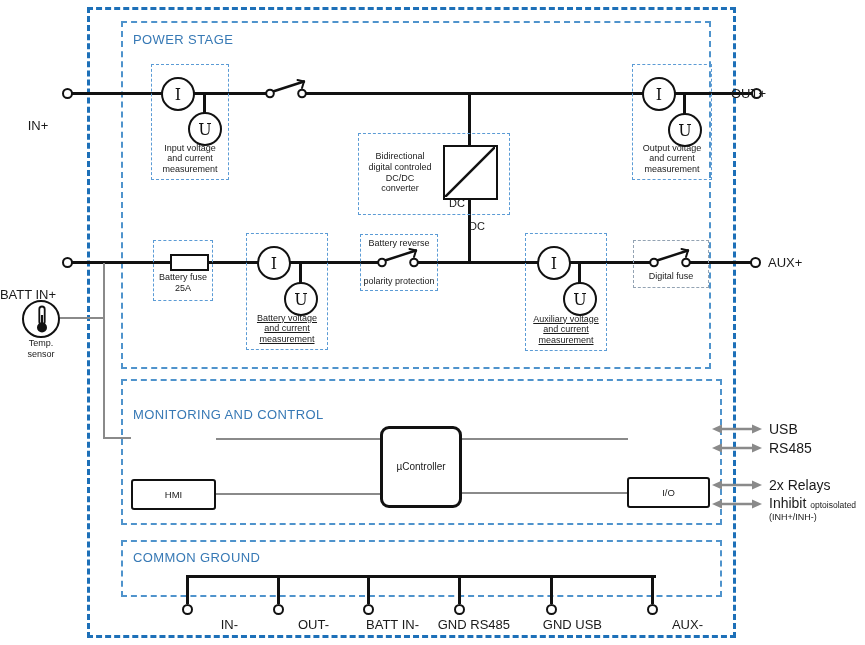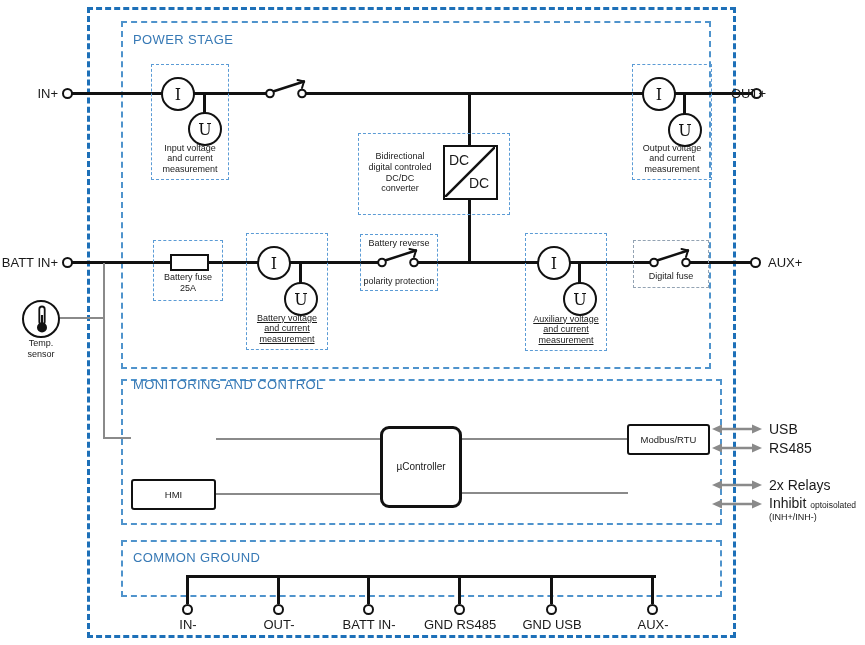--- a/index.html
+++ b/index.html
@@ -16,22 +16,22 @@
 
   .sec-title { position:absolute; color:#3779b5; font-size:13px; letter-spacing:.4px; white-space:nowrap; }
 
   
   .bl { position:absolute; background:#111; }
   .gl { position:absolute; background:#8a8a8a; }
 
   
   .term { position:absolute; width:11px; height:11px; border:2px solid #111; border-radius:50%; background:#fff; }
   .tlabel { position:absolute; font-size:13px; white-space:nowrap; }
-  .tlabel.r { text-align:right; }
-  .tlabel.c { text-align:center; }
+  .tlabel.r { text-align:center;margin-top:32px; }
+  .tlabel.c { text-align:right; }
 
   
   .meter { position:absolute; width:34px; height:34px; border:2.5px solid #111; border-radius:50%;
            background:#fff; display:flex; align-items:center; justify-content:center;
            font-family:"DejaVu Serif", serif; font-size:16px; color:#111; }
 
   
   .clabel { position:absolute; left:0; right:0; text-align:center; font-size:9px; line-height:1.2; color:#1a1a1a; }
   .clabel span { display:block; }
   .abslabel { position:absolute; text-align:center; font-size:9px; line-height:1.2; }
@@ -39,21 +39,21 @@
 
   
   .mbox { position:absolute; border:2.5px solid #111; border-radius:3px; background:#fff;
           display:flex; align-items:center; justify-content:center; text-align:center;
           font-size:9.5px; line-height:1.2; }
   .mbox.big { border-width:3px; border-radius:9px; font-size:10px; }
   .mbox .two span { display:block; font-size:9px; }
 
   .dcsq { position:absolute; border:2.5px solid #111; background:#fff; }
   .dcsq svg { position:absolute; left:0; top:0; }
-  .dcsq .dctxt { position:absolute; font-size:14px; }
+  .dcsq .dctxt { position:absolute; font-size:11px;margin-top:45px; }
 
   .fuse { position:absolute; border:2.5px solid #111; background:#fff; }
 
   .circ-comp { position:absolute; border:2.5px solid #111; border-radius:50%; background:#fff;
                display:flex; align-items:center; justify-content:center; }
 
   .ifc { position:absolute; font-size:14px; white-space:nowrap; }
   .ifc .small { font-size:8.5px; }
   .ifc-sub { position:absolute; font-size:9px; white-space:nowrap; }
 
@@ -63,21 +63,21 @@
 <body>
 
 <div id="canvas">
 
   <div class="frame outer" style="left:87px; top:7px; width:649px; height:631px;"></div>
   <div class="frame section" style="left:121px; top:21px; width:590px; height:348px;"></div>
   <div class="frame section" style="left:121px; top:379px; width:601px; height:146px;"></div>
   <div class="frame section" style="left:121px; top:540px; width:601px; height:57px;"></div>
 
   <div class="sec-title" style="left:133px; top:32px;">POWER STAGE</div>
-  <div class="sec-title" style="left:133px; top:377px;">MONITORING AND CONTROL</div>
+  <div class="sec-title" style="left:133px; top:407px;">MONITORING AND CONTROL</div>
   <div class="sec-title" style="left:133px; top:550px;">COMMON GROUND</div>
 
   <div class="bl" style="left:70px; top:92px; width:197px; height:3px;"></div>
   <div class="bl" style="left:305px; top:92px; width:448px; height:3px;"></div>
   <div class="bl" style="left:468px; top:94px; width:3px; height:169px;"></div>
   <div class="bl" style="left:70px; top:261px; width:309px; height:3px;"></div>
   <div class="bl" style="left:417px; top:261px; width:234px; height:3px;"></div>
   <div class="bl" style="left:689px; top:261px; width:63px; height:3px;"></div>
 
   <div class="bl" style="left:203px; top:94px; width:3px; height:20px;"></div>
@@ -112,21 +112,21 @@
   </div>
 
   <div class="cbox" style="left:632px; top:64px; width:80px; height:116px;">
     <div class="clabel" style="bottom:4px;">
       <span>Output voltage</span>
       <span>and current</span>
       <span>measurement</span>
     </div>
   </div>
 
-  <div class="cbox" style="left:153px; top:240px; width:70px; height:61px;">
+  <div class="cbox" style="left:153px; top:240px; width:60px; height:61px;">
     <div class="clabel" style="bottom:6px;">
       <span>Battery fuse</span>
       <span>25A</span>
     </div>
   </div>
 
   <div class="cbox" style="left:246px; top:233px; width:82px; height:117px;">
     <div class="clabel" style="bottom:4px;text-decoration:underline;">
       <span>Battery voltage</span>
       <span>and current</span>
@@ -207,21 +207,21 @@
       <circle cx="17" cy="24.5" r="5" fill="#111"></circle>
     </svg>
   </div>
   <div class="abslabel" style="left:10px; top:338px; width:62px;">
     <span>Temp.</span>
     <span>sensor</span>
   </div>
 
   <div class="mbox" style="left:131px; top:479px; width:85px; height:31px;">HMI</div>
   <div class="mbox big" style="left:380px; top:426px; width:82px; height:82px;">µController</div>
-  <div class="mbox" style="left:627px; top:424px; width:83px; height:31px;">Modbus/RTU</div>
+  <div class="mbox" style="left:627px; top:477px; width:83px; height:31px;">I/O</div>
 
   <svg class="sym" style="left:711px; top:423px;" width="52" height="12" viewBox="0 0 52 12">
     <line x1="8" y1="6" x2="44" y2="6" stroke="#8a8a8a" stroke-width="2.4"></line>
     <path d="M1 6 L11 1.5 L11 10.5 Z" fill="#8a8a8a"></path>
     <path d="M51 6 L41 1.5 L41 10.5 Z" fill="#8a8a8a"></path>
   </svg>
   <svg class="sym" style="left:711px; top:442px;" width="52" height="12" viewBox="0 0 52 12">
     <line x1="8" y1="6" x2="44" y2="6" stroke="#8a8a8a" stroke-width="2.4"></line>
     <path d="M1 6 L11 1.5 L11 10.5 Z" fill="#8a8a8a"></path>
     <path d="M51 6 L41 1.5 L41 10.5 Z" fill="#8a8a8a"></path>

